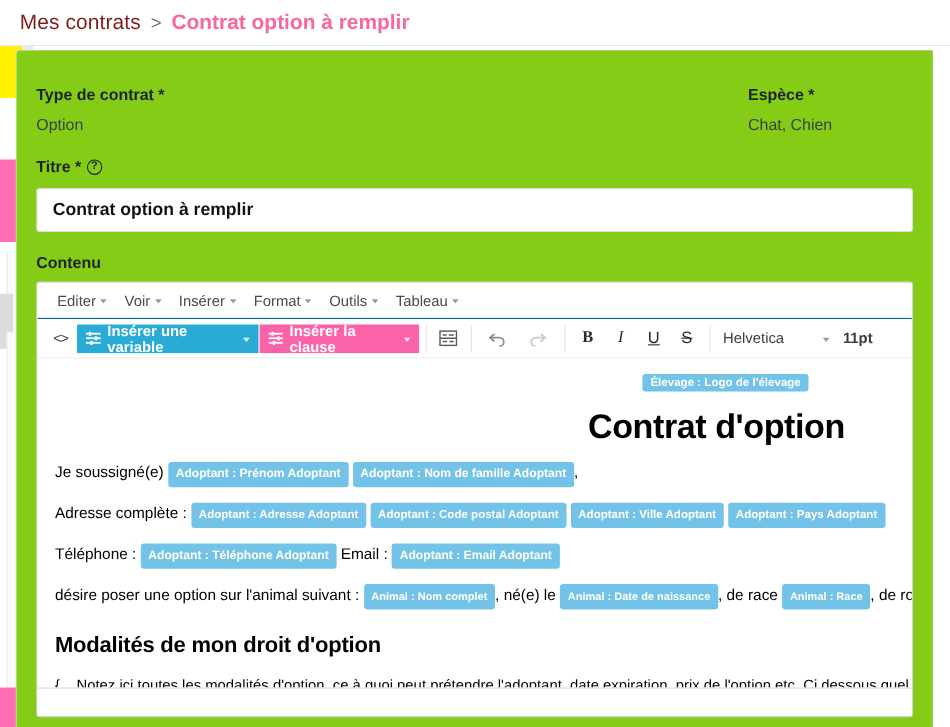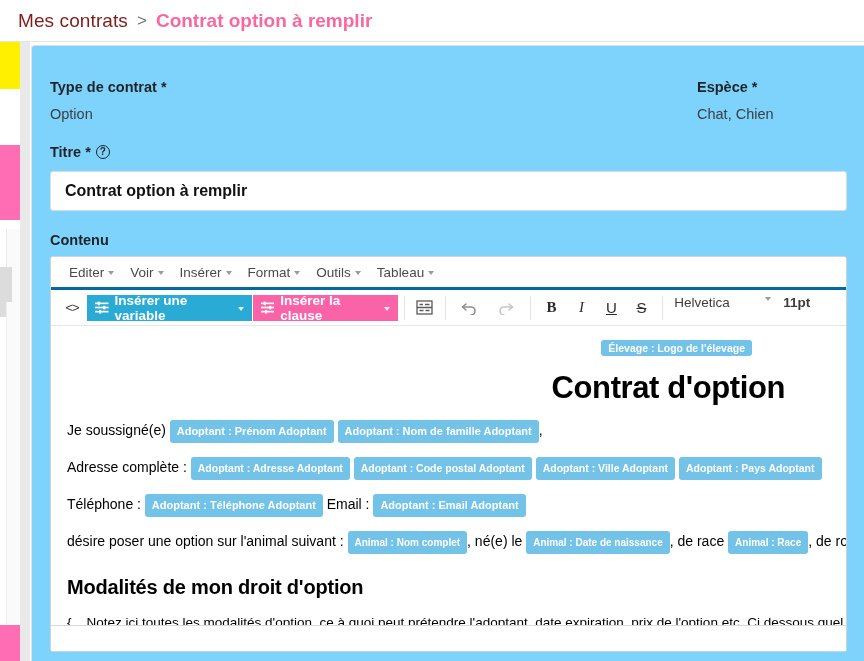--- a/index.html
+++ b/index.html
@@ -71,24 +71,24 @@
     border-left: 1px solid #ededed;
   }
   #rail-gutter {
     position: absolute; left: 20px; top: 0;
     width: 10px; height: 619px; background: #e9e9e9;
   }
 
   
   #content-card {
     position: absolute;
-    left: 31px; top: 3px;
+    left: 14px; top: 3px;
     width: 834px;
     height: 616px;
-    background: #7dd3fc;
+    background: #84cc16;
     border: 1px solid #e0e0e0;
     border-right: none;
     border-bottom: none;
     border-radius: 4px 0 0 0;
     padding: 0;
   }
 
   
   #field-row-top {
     display: flex;
@@ -146,21 +146,21 @@
     background: #fff;
     height: 396px;
     overflow: hidden;
     position: relative;
   }
   #menubar {
     height: 33px;
     display: flex;
     align-items: center;
     padding-left: 10px;
-    border-bottom: 3px solid #0369a1;
+    border-bottom: 1px solid #0369a1;
     background: #fff;
   }
   .menu-item {
     font-size: 13.5px;
     color: #4a4a4a;
     padding: 4px 8px;
     display: flex;
     align-items: center;
     gap: 4px;
     cursor: pointer;
@@ -226,21 +226,21 @@
   .slider-ico { display: block; }
 
   .fmt-btn { font-size: 15px; width: 28px; color: #2b2b2b; }
   #tb-bold { font-weight: bold; font-family: "Liberation Serif", serif; }
   #tb-italic { font-style: italic; font-family: "Liberation Serif", serif; }
   #tb-underline { text-decoration: underline; }
   #tb-strike { text-decoration: line-through; }
 
   .select-box {
     display: flex;
-    align-items: flex-start;
+    align-items: center;
     height: 26px;
     font-size: 13.5px;
     color: #3d3d3d;
     padding: 0 6px;
     cursor: pointer;
     gap: 10px;
   }
   #font-select { width: 118px; justify-content: space-between; }
   #size-select { width: 74px; font-weight: bold; }
 

